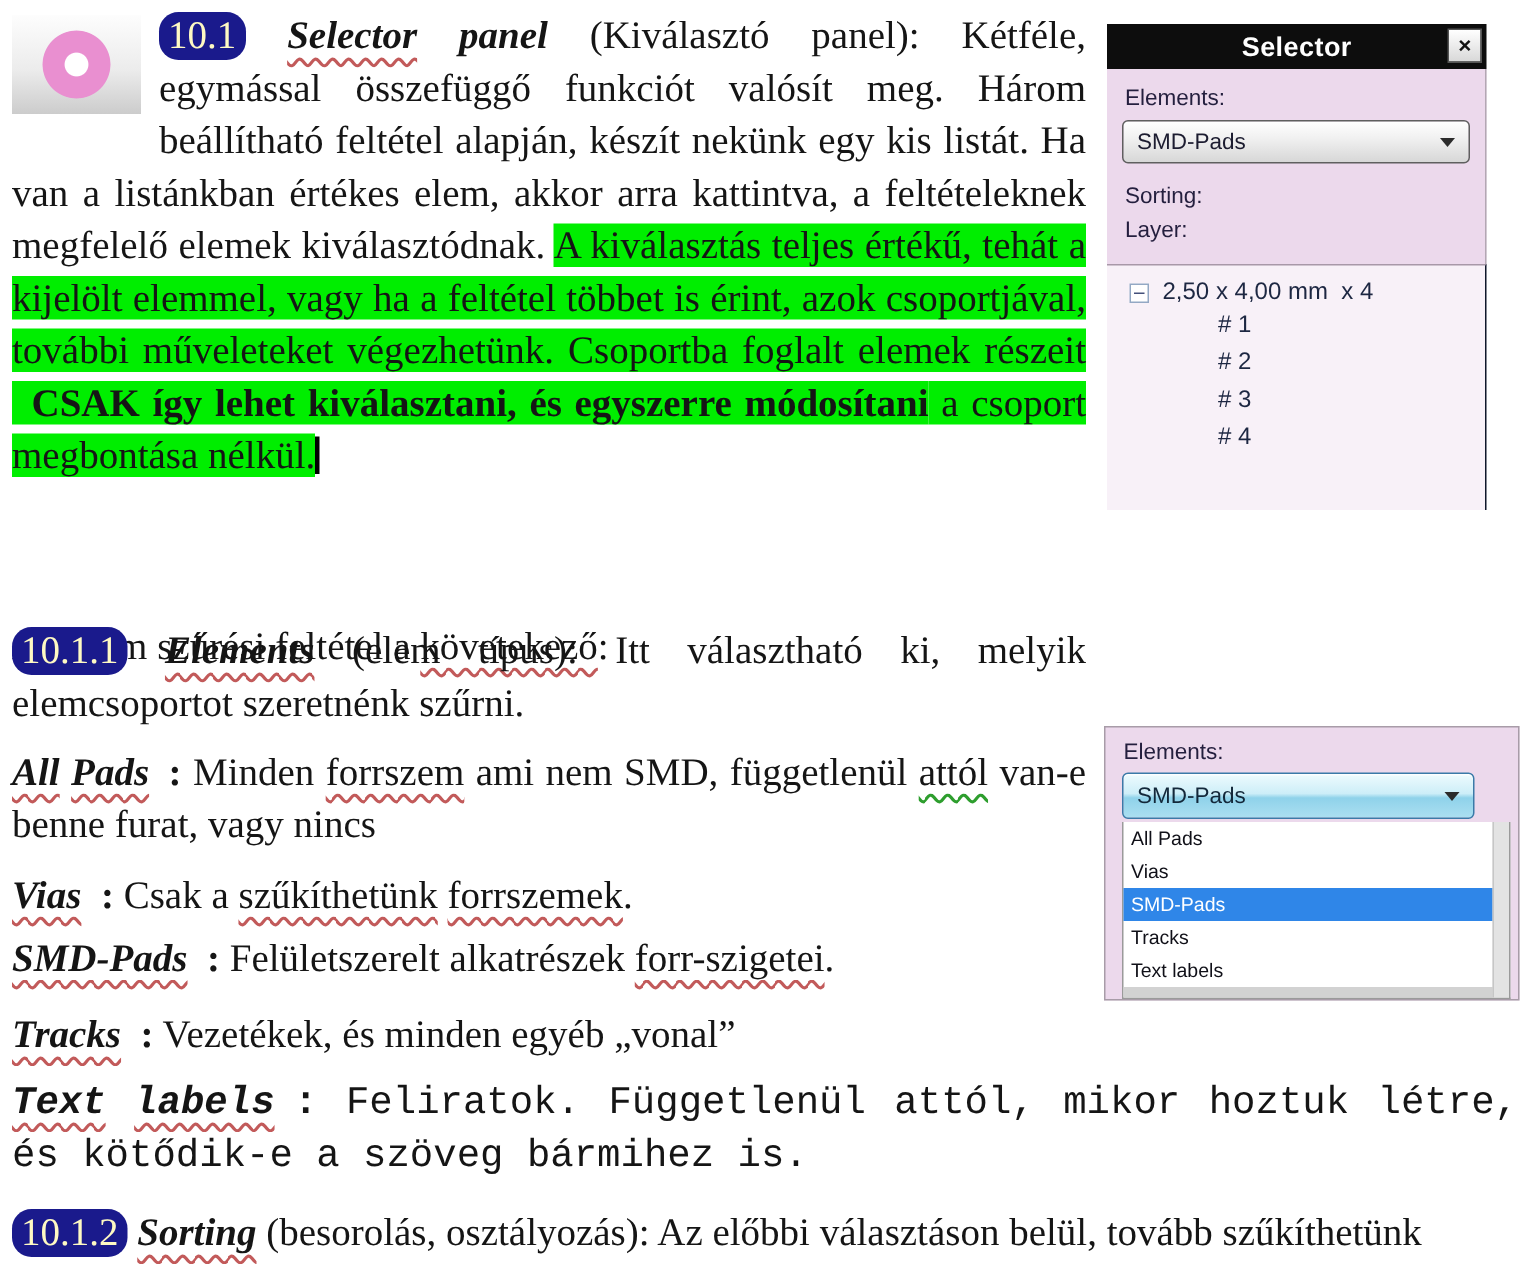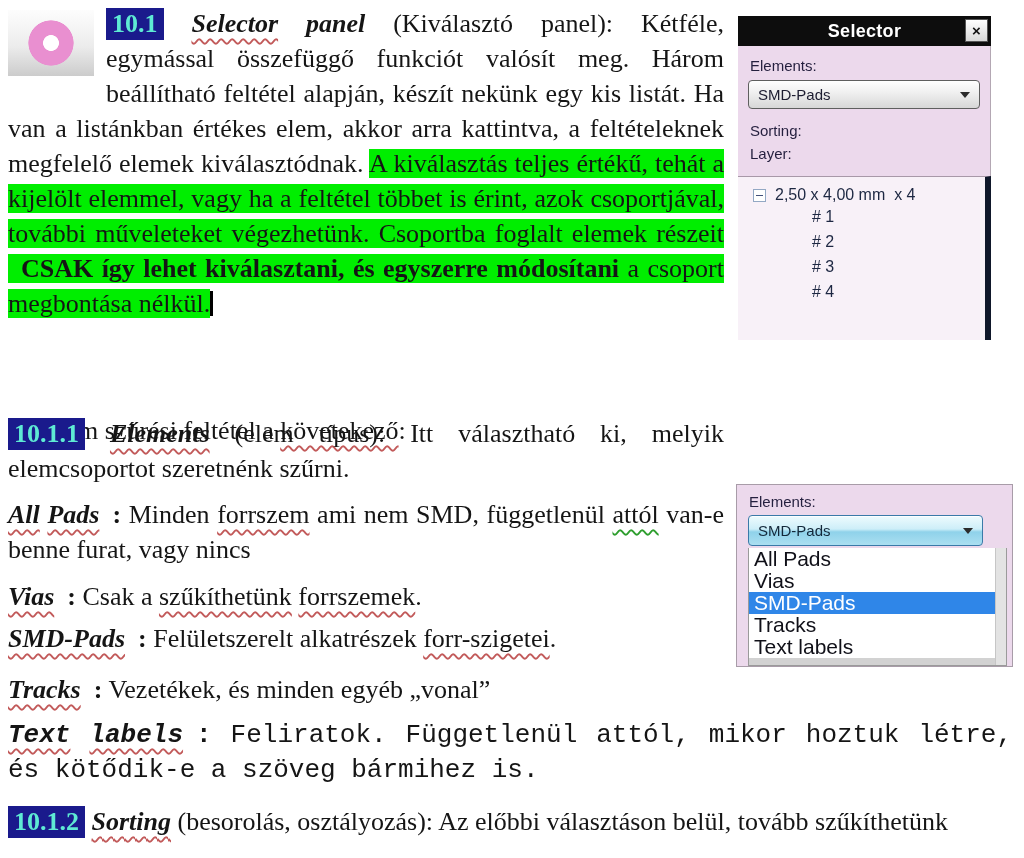--- a/index.html
+++ b/index.html
@@ -16,21 +16,21 @@
   .p-main{top:6px;}
   .p-intro{top:371px;margin-top:42px;}
   .p-1011{top:416px;}
   .p-allpads{top:497px;}
   .p-vias{top:579px;}
   .p-smd{top:621px;}
   .p-tracks{top:672px;}
   .p-textlabels{top:718px;font-family:Liberation Mono, monospace;}
   .p-1012{top:804px;line-height:36px;}
 
-  .badge{background:#1a1a8c;color:#5eead4;font-weight:bold;font-style:normal;padding:1px 6px 2px;}
+  .badge{background:#1a1a8c;color:#fef9c3;font-weight:normal;font-style:normal;padding:1px 6px 2px;border-radius:13px;}
   .b{font-weight:bold;padding-left:13px;}
   .bi{font-weight:bold;font-style:italic;}
   .hl{background:#00ee00;}
   .sqr{text-decoration-line:underline;text-decoration-style:wavy;text-decoration-color:#c25a5a;text-decoration-thickness:2px;text-underline-offset:6px;}
   .sqg{text-decoration-line:underline;text-decoration-style:wavy;text-decoration-color:#2e9e2e;text-decoration-thickness:2px;text-underline-offset:6px;}
   .caret{display:inline-block;width:3px;height:25px;background:#000;vertical-align:-4px;}
 
   .icon-box{
     float:left;width:86px;height:66px;margin:4px 12px 2px 0;
     background:linear-gradient(180deg,#fdfdfd 0%,#ececec 55%,#cccccc 100%);
@@ -54,21 +54,21 @@
   .p1-label{font-size:15px;color:#241f3e;margin:2px 0 6px 2px;}
   .combo{
     height:29px;box-sizing:border-box;border:1px solid #5f5f5f;border-radius:4px;
     background:linear-gradient(#ffffff,#efefef 45%,#d7d7d7);
     box-shadow:inset 0 1px 0 #ffffff;
     display:flex;align-items:center;padding:0 9px;font-size:15px;color:#1c1c30;margin-bottom:13px;
   }
   .combo-arrow{margin-left:auto;width:0;height:0;border-left:5px solid transparent;border-right:5px solid transparent;border-top:6px solid #2b2b2b;}
   .p1-list{
     background:#f8f1f8;height:154px;padding-top:9px;
-    border-top:1px solid #a898a8;border-right:6px solid #0f172a;
+    border-top:1px solid #a898a8;border-right:1px solid #0f172a;
   }
   .tree-root{display:flex;align-items:center;margin-left:15px;font-size:16px;color:#1d2742;}
   .expand-box{width:13px;height:13px;box-sizing:border-box;border:1px solid #93a8c4;background:#fff;position:relative;margin-right:9px;flex:0 0 auto;}
   .expand-box::after{content:"";position:absolute;left:2px;right:2px;top:5px;height:1px;background:#44507a;}
   .tree-child{margin-left:74px;font-size:16px;color:#1d2742;line-height:25px;}
   .tree-child:first-of-type{margin-top:4px;}
 
   
   .panel2{
     position:absolute;left:736px;top:484px;width:277px;box-sizing:border-box;
@@ -76,21 +76,21 @@
     font-family:"Liberation Sans",sans-serif;
   }
   .p2-label{font-size:15px;color:#241f3e;margin:2px 0 5px 1px;}
   .combo-focus{
     width:235px;height:31px;margin-bottom:2px;
     border:1px solid #3a7aa8;color:#13283a;
     background:linear-gradient(#eefbfe,#cdeef8 45%,#8fd2ea 55%,#abdff1);
     box-shadow:inset 0 1px 0 rgba(255,255,255,.8);
   }
   .p2-list{position:relative;width:259px;background:#ffffff;border:1px solid #9a9a9a;border-top:none;box-sizing:border-box;}
-  .p2-item{height:22px;line-height:22px;padding-left:5px;font-size:21px;color:#101018;}
+  .p2-item{height:22px;line-height:22px;padding-left:5px;font-size:13px;color:#101018;}
   .p2-item.selected{background:#2f86e8;color:#ffffff;}
   .p2-scrollbar{position:absolute;top:0;right:0;width:10px;height:100%;background:#e3e3e3;border-left:1px solid #c6c6c6;}
   .p2-partial{height:7px;background:#d2d2d2;margin-right:10px;}
 </style>
 </head>
 <body>
 
 <p class="para p-main"><span class="icon-box">
       <span class="donut"></span>
     </span><span class="badge">10.1</span><span> </span><span class="bi sqr">Selector</span><span class="bi"> panel</span><span> (Kiválasztó panel): Kétféle, egymással összefüggő funkciót valósít meg. Három beállítható feltétel alapján, készít nekünk egy kis listát. Ha van a listánkban értékes elem, akkor arra kattintva, a feltételeknek megfelelő elemek kiválasztódnak. </span><span class="hl">A kiválasztás teljes értékű, tehát a kijelölt elemmel, vagy ha a feltétel többet is érint, azok csoportjával, további műveleteket végezhetünk. Csoportba foglalt elemek részeit </span><span class="hl b">CSAK így lehet kiválasztani, és egyszerre módosítani</span><span class="hl"> a csoport megbontása nélkül.</span><span class="hl caret"></span></p>

